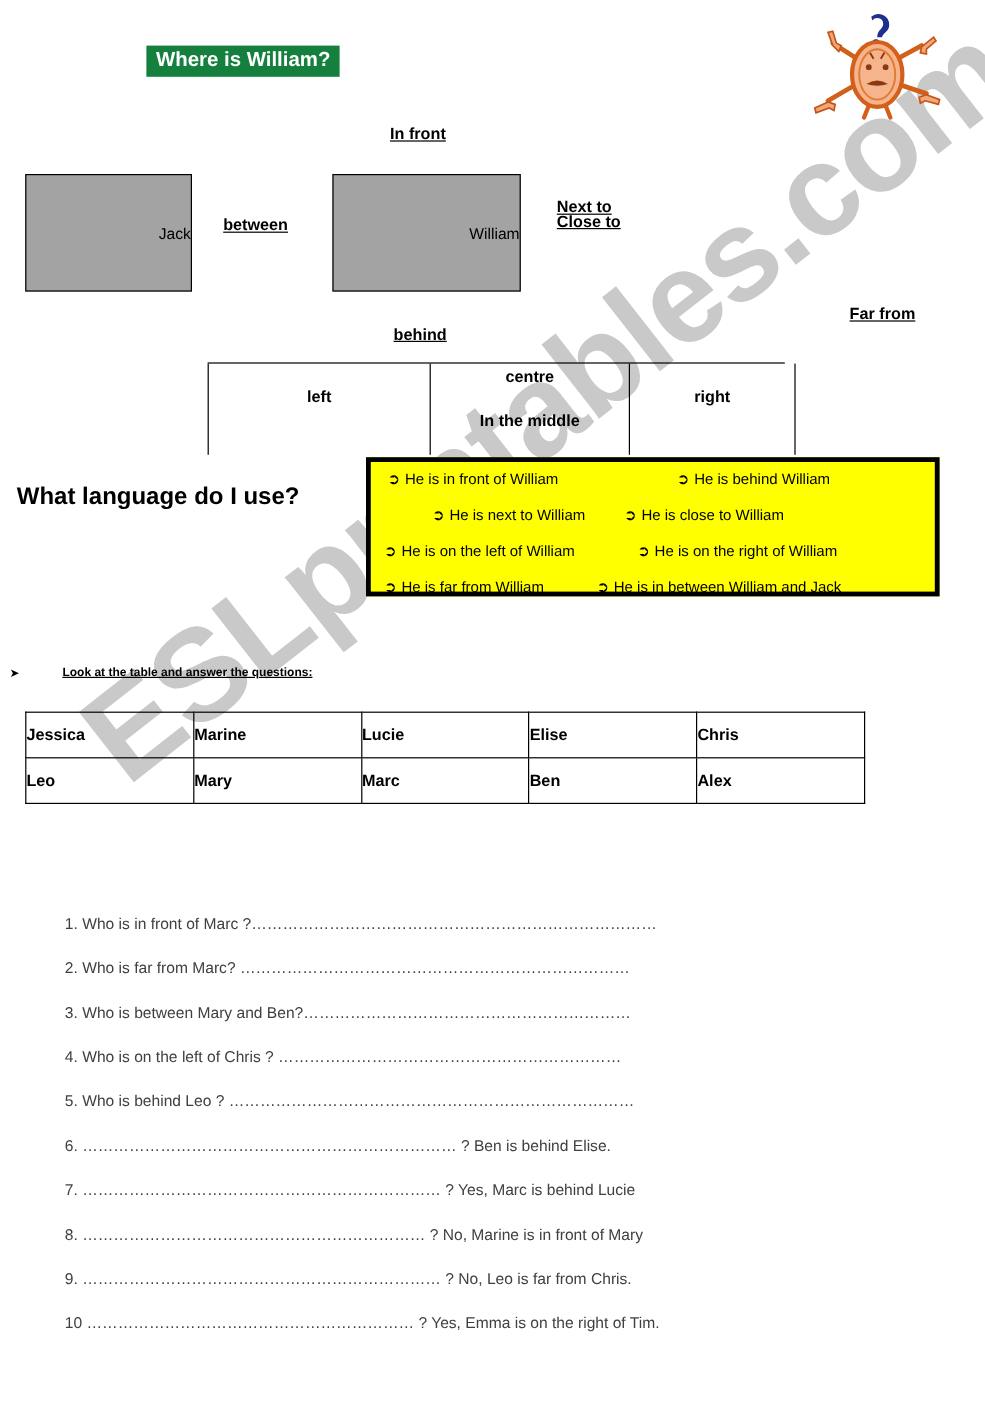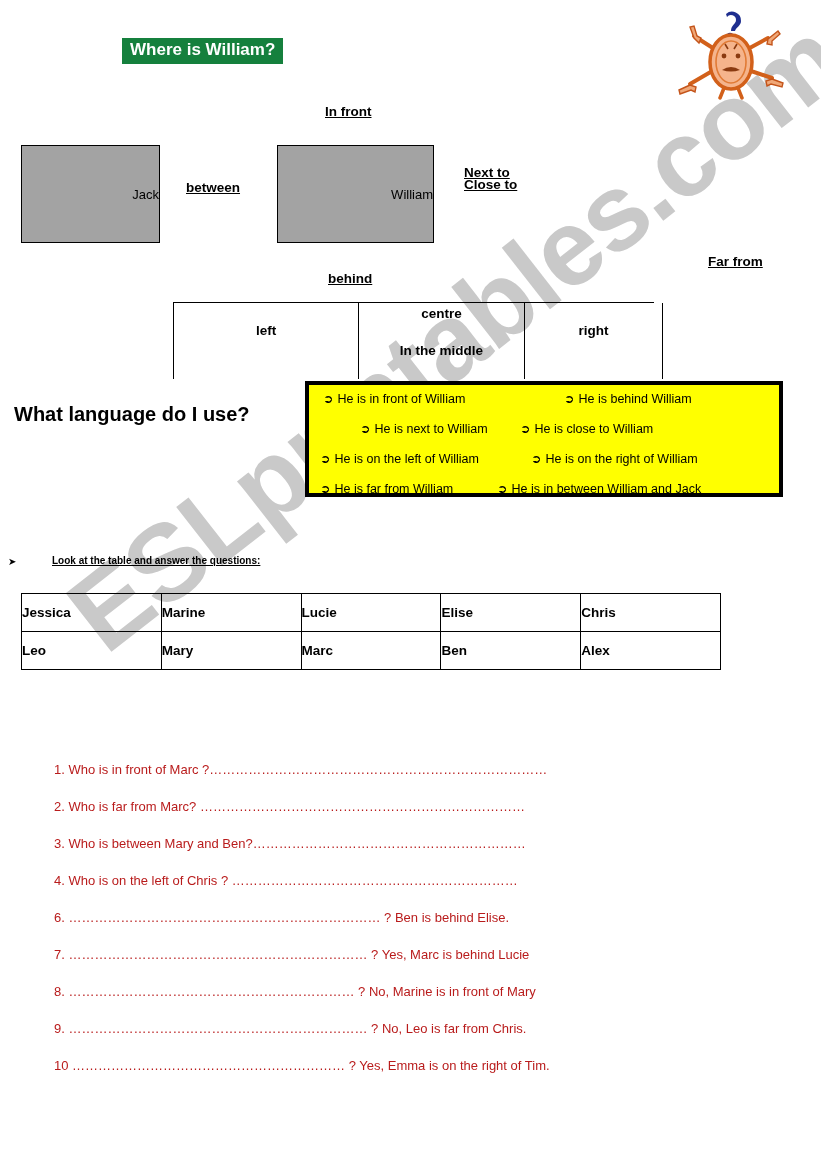--- a/index.html
+++ b/index.html
@@ -201,21 +201,21 @@
   
   #questions {
     position: absolute;
     left: 54px;
     top: 751px;
     width: 720px;
   }
   .qrow {
     height: 37px;
     font-size: 13px;
-    color: #b91c1c;
+    color: #404040;
     white-space: nowrap;
     line-height: 37px;
   }
   .qrow .qnum { }
   .qrow .qtext { }
 </style>
 </head>
 <body>
 
 <div id="page">
@@ -360,20 +360,24 @@
     </div>
     <div class="qrow">
       <span class="qnum">3.</span>
       <span class="qtext">Who is between Mary and Ben?………………………………………………………</span>
     </div>
     <div class="qrow">
       <span class="qnum">4.</span>
       <span class="qtext">Who is on the left of Chris ? …………………………………………………………</span>
     </div>
     <div class="qrow">
+      <span class="qnum">5.</span>
+      <span class="qtext">Who is behind Leo ? ……………………………………………………………………</span>
+    </div>
+    <div class="qrow">
       <span class="qnum">6.</span>
       <span class="qtext">……………………………………………………………… ? Ben is behind Elise.</span>
     </div>
     <div class="qrow">
       <span class="qnum">7.</span>
       <span class="qtext">…………………………………………………………… ? Yes, Marc is behind Lucie</span>
     </div>
     <div class="qrow">
       <span class="qnum">8.</span>
       <span class="qtext">………………………………………………………… ? No, Marine is in front of Mary</span>

